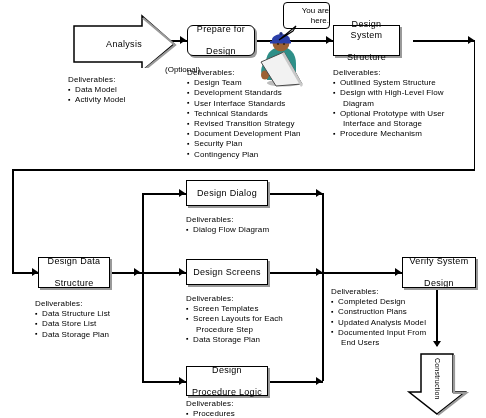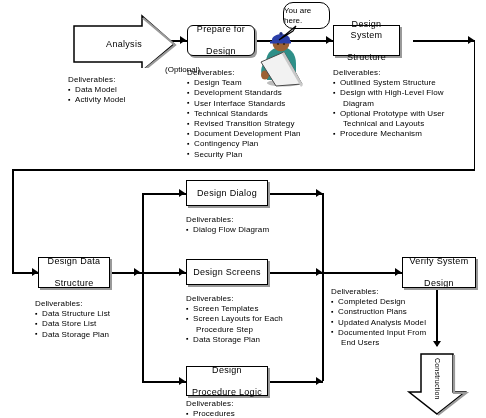--- a/index.html
+++ b/index.html
@@ -124,25 +124,25 @@
     color: #000;
     white-space: nowrap;
     z-index: 5;
   }
 
   
   .bubble {
     position: absolute;
     box-sizing: border-box;
     border: 1.2px solid #000;
-    border-radius: 10px;
+    border-radius: 4px;
     background: #fff;
     font-size: 8px;
     line-height: 9.5px;
-    text-align: left;
+    text-align: right;
     padding-top: 3px;
     color: #000;
     z-index: 9;
   }
 
   
   .person { position: absolute; z-index: 8; }
 </style>
 </head>
 <body>
@@ -194,40 +194,40 @@
 
   <div class="deliv" style="left:187px; top:68px; width:140px;">
     <div class="dtitle">Deliverables:</div>
     <ul>
       <li>Design Team</li>
       <li>Development Standards</li>
       <li>User Interface Standards</li>
       <li>Technical Standards</li>
       <li>Revised Transition Strategy</li>
       <li>Document Development Plan</li>
+      <li>Security Plan</li>
       <li>Contingency Plan</li>
-      <li>Security Plan</li>
     </ul>
   </div>
 
   <div class="pbox" style="left:333px; top:25px; width:67px; height:31px;">
     <span>
       <span>Design System</span><br>
       <span>Structure</span>
     </span>
   </div>
 
   <div class="deliv" style="left:333px; top:68px; width:145px;">
     <div class="dtitle">Deliverables:</div>
     <ul>
       <li>Outlined System Structure</li>
       <li>Design with High-Level Flow</li>
       <li class="cont">Diagram</li>
       <li>Optional Prototype with User</li>
-      <li class="cont">Technical and Layouts</li>
+      <li class="cont">Interface and Storage</li>
       <li>Procedure Mechanism</li>
     </ul>
   </div>
 
   <div class="person" style="left:254px; top:28px;">
     <svg width="52" height="60" viewBox="0 0 52 60">
 
       <ellipse cx="30" cy="55" rx="17" ry="3.5" fill="#bdbdbd"></ellipse>
 
       <path d="M12,34 C12,24 20,19 27,19 C36,19 42,25 42,36 L42,52 L13,52 Z" fill="#2e8f88"></path>

